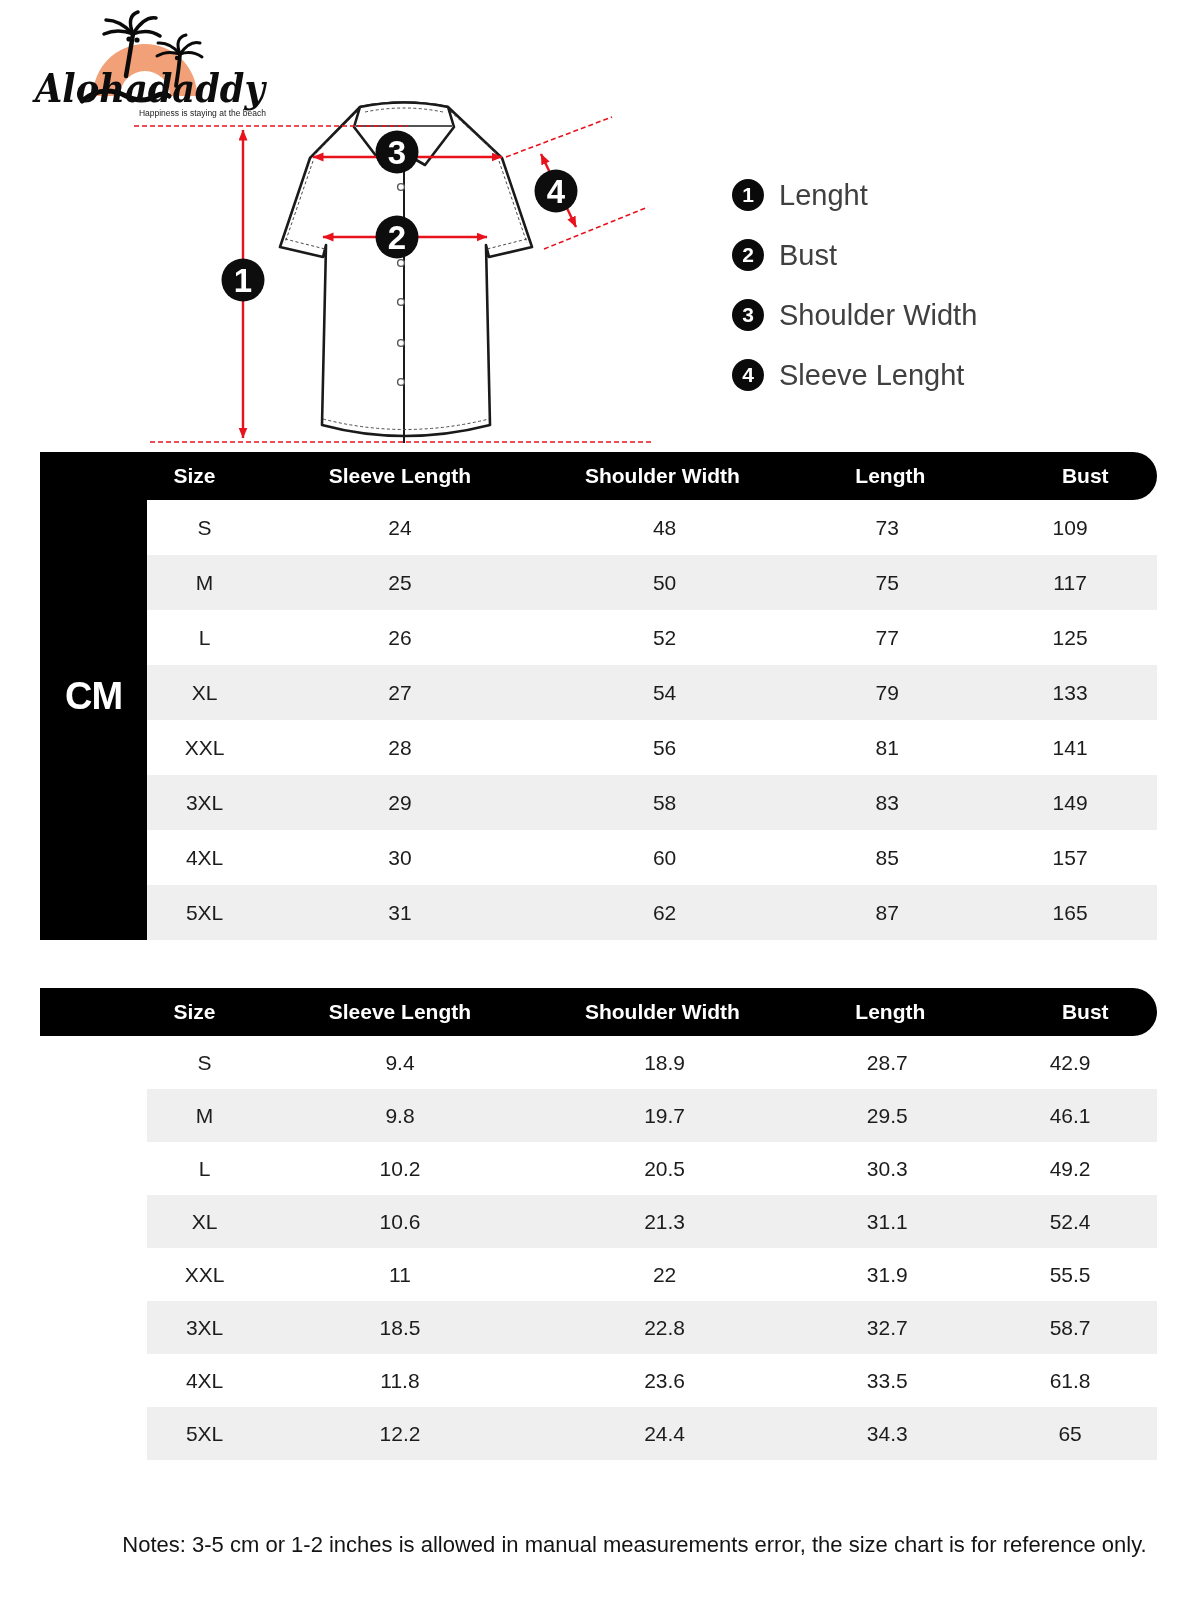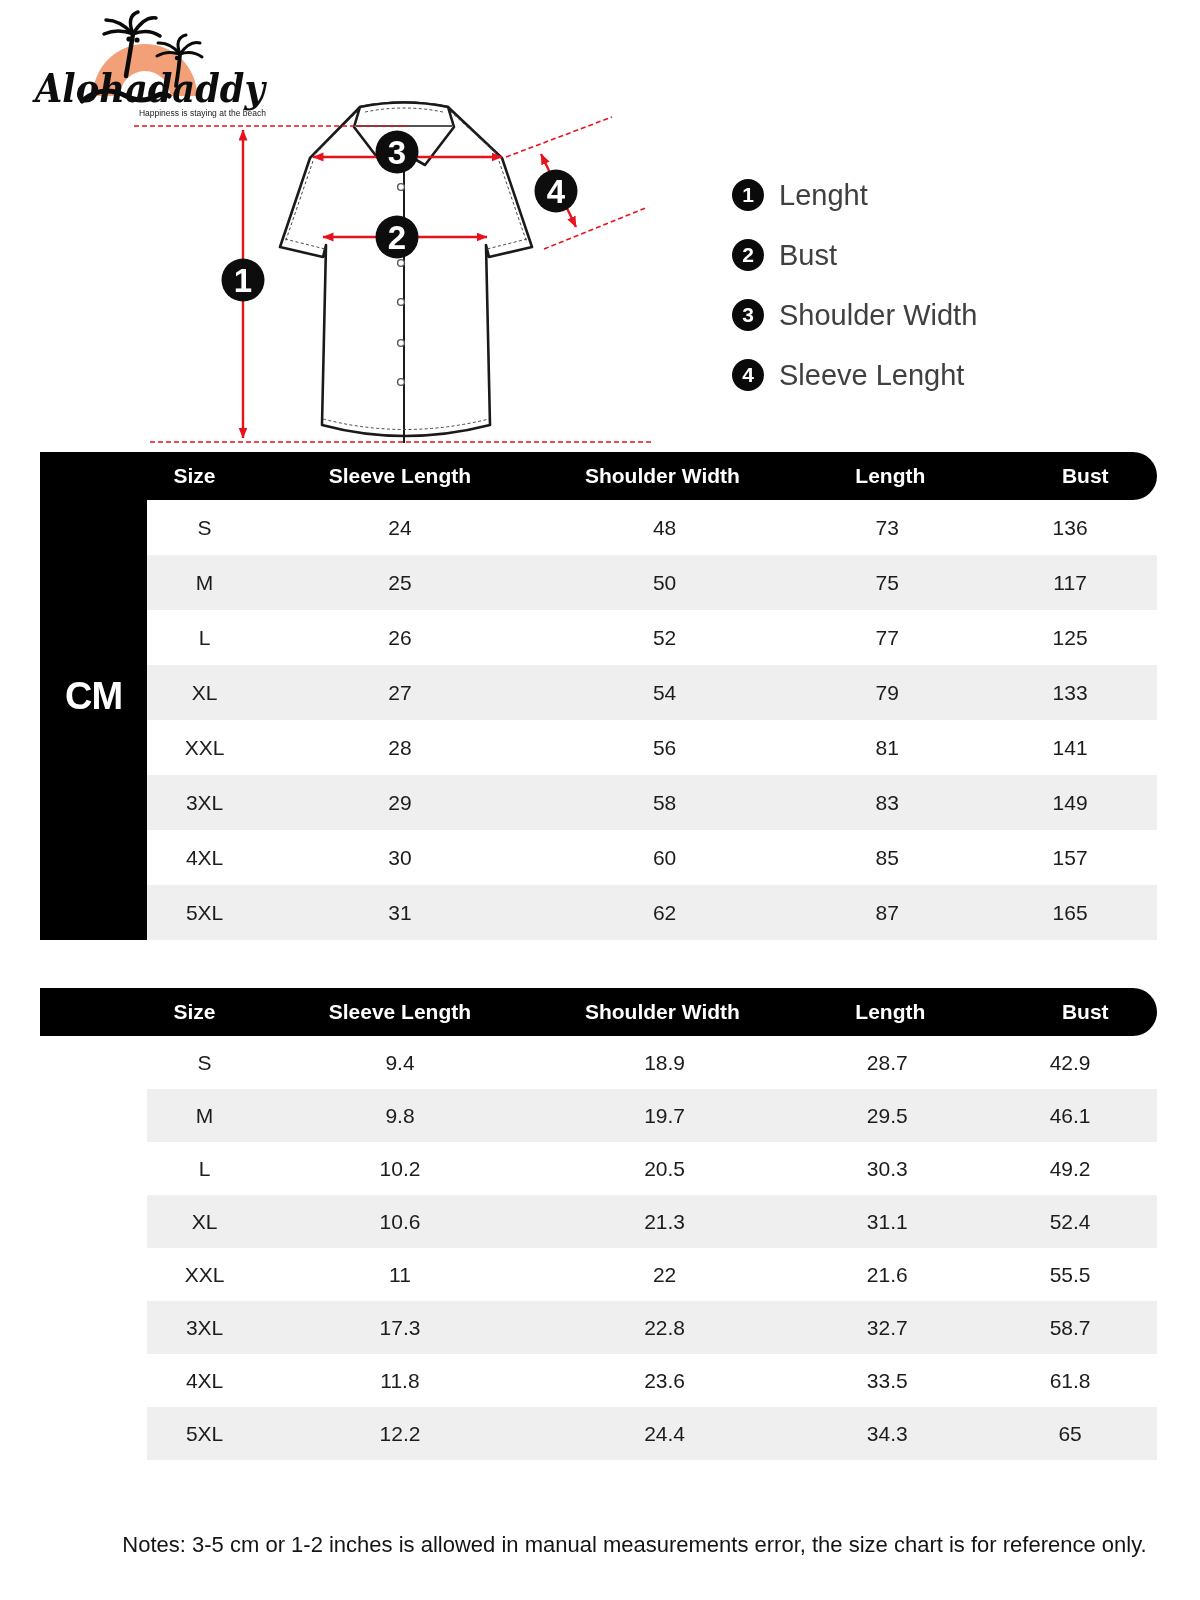--- a/index.html
+++ b/index.html
@@ -161,21 +161,21 @@
         <span class="cell c3">Shoulder Width</span>
         <span class="cell c4">Length</span>
         <span class="cell c5">Bust</span>
       </div>
     <div class="t-rows">
         <div class="t-row">
           <span class="cell c1">S</span>
           <span class="cell c2">24</span>
           <span class="cell c3">48</span>
           <span class="cell c4">73</span>
-          <span class="cell c5">136</span>
+          <span class="cell c5">109</span>
         </div>
         <div class="t-row alt">
           <span class="cell c1">M</span>
           <span class="cell c2">25</span>
           <span class="cell c3">50</span>
           <span class="cell c4">75</span>
           <span class="cell c5">117</span>
         </div>
         <div class="t-row">
           <span class="cell c1">L</span>
@@ -256,26 +256,26 @@
           <span class="cell c1">XL</span>
           <span class="cell c2">10.6</span>
           <span class="cell c3">21.3</span>
           <span class="cell c4">31.1</span>
           <span class="cell c5">52.4</span>
         </div>
         <div class="t-row">
           <span class="cell c1">XXL</span>
           <span class="cell c2">11</span>
           <span class="cell c3">22</span>
-          <span class="cell c4">21.6</span>
+          <span class="cell c4">31.9</span>
           <span class="cell c5">55.5</span>
         </div>
         <div class="t-row alt">
           <span class="cell c1">3XL</span>
-          <span class="cell c2">17.3</span>
+          <span class="cell c2">18.5</span>
           <span class="cell c3">22.8</span>
           <span class="cell c4">32.7</span>
           <span class="cell c5">58.7</span>
         </div>
         <div class="t-row">
           <span class="cell c1">4XL</span>
           <span class="cell c2">11.8</span>
           <span class="cell c3">23.6</span>
           <span class="cell c4">33.5</span>
           <span class="cell c5">61.8</span>

